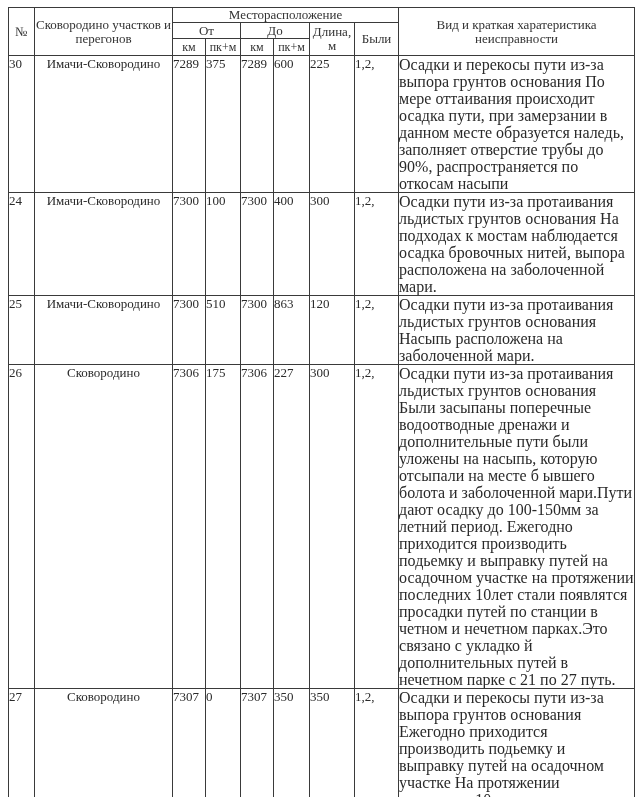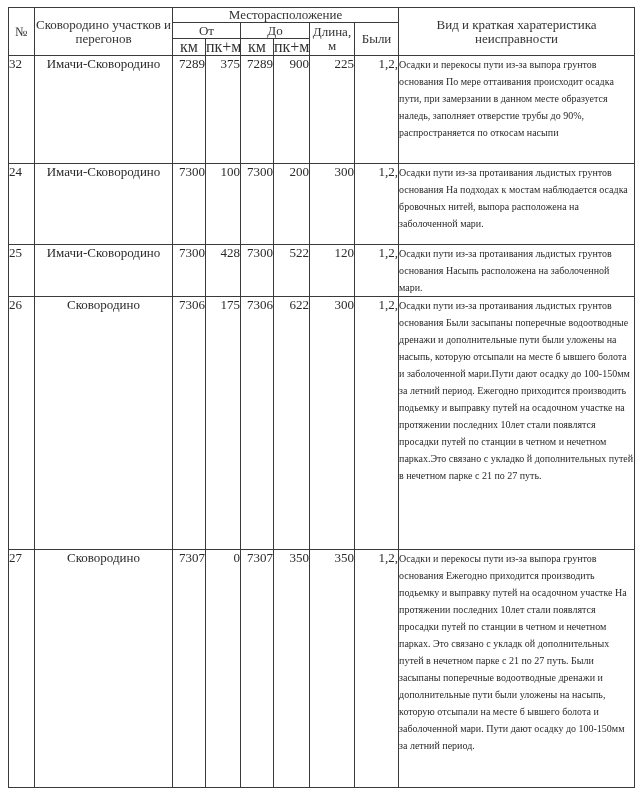--- a/index.html
+++ b/index.html
@@ -15,25 +15,25 @@
   table.defects td, table.defects th {
     border: 1px solid #3a3a3a;
     padding: 0;
     font-weight: normal;
     vertical-align: top;
     overflow: hidden;
   }
   th { text-align: center; vertical-align: middle !important; line-height: 14px; color: #333; }
   th.h-group { height: 14px; font-family: Liberation Serif, serif; }
   th.h-sub { height: 15px; }
-  th.h-unit { height: 16px; font-size: 16px; }
-  td.c { text-align: right; padding-top: 2px; }
+  th.h-unit { height: 16px; font-size: 12px; }
+  td.c { text-align: left; padding-top: 2px; }
   td.num { text-align: left; padding-left: 4px; padding-top: 2px; }
   td.name { text-align: center; padding-top: 2px; }
-  td.desc { text-align: left; padding: 1px 2px 0 3px; line-height: 17px; font-size: 10px; white-space: normal; }
+  td.desc { text-align: left; padding: 1px 2px 0 3px; line-height: 17px; font-size: 16px; white-space: normal; }
 </style>
 </head>
 <body>
 
 <table class="defects">
   <colgroup>
     <col style="width:26px">
     <col style="width:138px">
     <col style="width:33px">
     <col style="width:35px">
@@ -58,59 +58,59 @@
     </tr>
     <tr>
       <th class="h-unit">км</th>
       <th class="h-unit">пк+м</th>
       <th class="h-unit">км</th>
       <th class="h-unit">пк+м</th>
     </tr>
   </thead>
   <tbody>
     <tr style="height:108px">
-      <td class="num">32</td>
+      <td class="num">30</td>
       <td class="name">Имачи-Сковородино</td>
       <td class="c">7289</td>
       <td class="c">375</td>
       <td class="c">7289</td>
-      <td class="c">900</td>
+      <td class="c">600</td>
       <td class="c">225</td>
       <td class="c">1,2,</td>
       <td class="desc">Осадки и перекосы пути из-за выпора грунтов основания По мере оттаивания происходит осадка пути, при замерзании в данном месте образуется наледь, заполняет отверстие трубы до 90%, распространяется по откосам насыпи</td>
     </tr>
     <tr style="height:81px">
       <td class="num">24</td>
       <td class="name">Имачи-Сковородино</td>
       <td class="c">7300</td>
       <td class="c">100</td>
       <td class="c">7300</td>
-      <td class="c">200</td>
+      <td class="c">400</td>
       <td class="c">300</td>
       <td class="c">1,2,</td>
       <td class="desc">Осадки пути из-за протаивания льдистых грунтов основания На подходах к мостам наблюдается осадка бровочных нитей, выпора расположена на заболоченной мари.</td>
     </tr>
     <tr style="height:48px">
       <td class="num">25</td>
       <td class="name">Имачи-Сковородино</td>
       <td class="c">7300</td>
-      <td class="c">428</td>
+      <td class="c">510</td>
       <td class="c">7300</td>
-      <td class="c">522</td>
+      <td class="c">863</td>
       <td class="c">120</td>
       <td class="c">1,2,</td>
       <td class="desc">Осадки пути из-за протаивания льдистых грунтов основания Насыпь расположена на заболоченной мари.</td>
     </tr>
     <tr style="height:253px">
       <td class="num">26</td>
       <td class="name">Сковородино</td>
       <td class="c">7306</td>
       <td class="c">175</td>
       <td class="c">7306</td>
-      <td class="c">622</td>
+      <td class="c">227</td>
       <td class="c">300</td>
       <td class="c">1,2,</td>
       <td class="desc">Осадки пути из-за протаивания льдистых грунтов основания Были засыпаны поперечные водоотводные дренажи и дополнительные пути были уложены на насыпь, которую отсыпали на месте б ывшего болота и заболоченной мари.Пути дают осадку до 100-150мм за летний период. Ежегодно приходится производить подьемку и выправку путей на осадочном участке на протяжении последних 10лет стали появлятся просадки путей по станции в четном и нечетном парках.Это связано с укладко й дополнительных путей в нечетном парке с 21 по  27 путь.</td>
     </tr>
     <tr style="height:238px">
       <td class="num">27</td>
       <td class="name">Сковородино</td>
       <td class="c">7307</td>
       <td class="c">0</td>
       <td class="c">7307</td>

